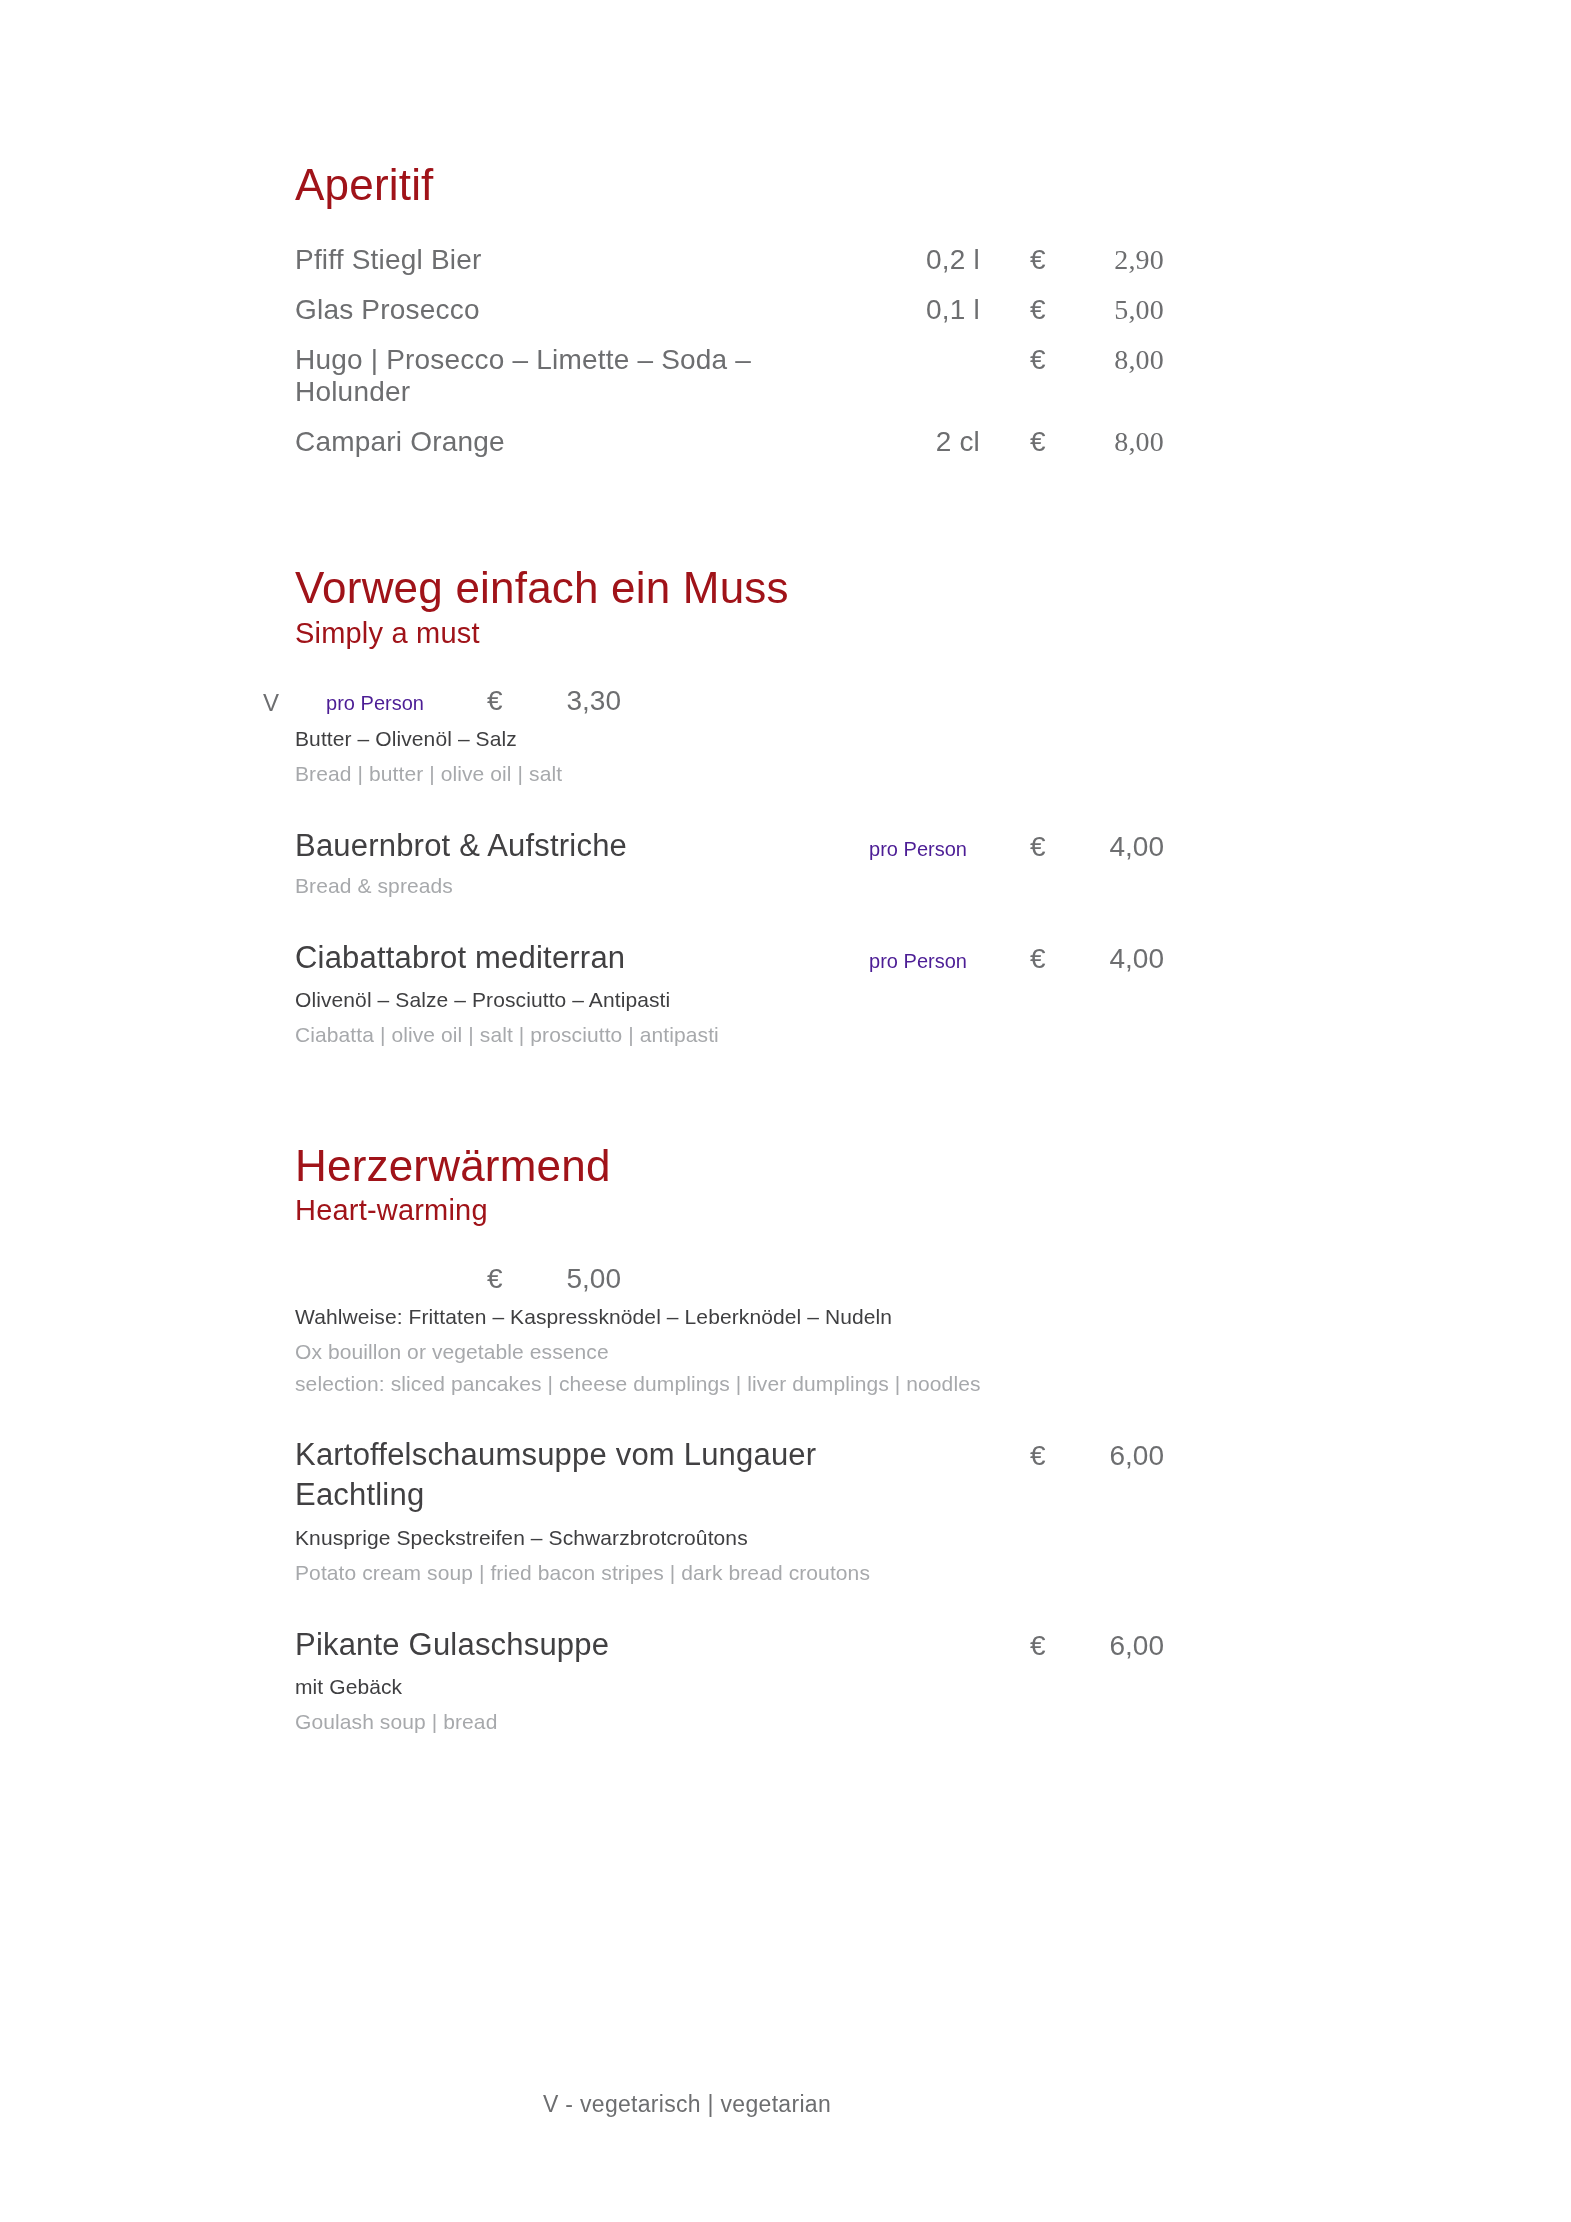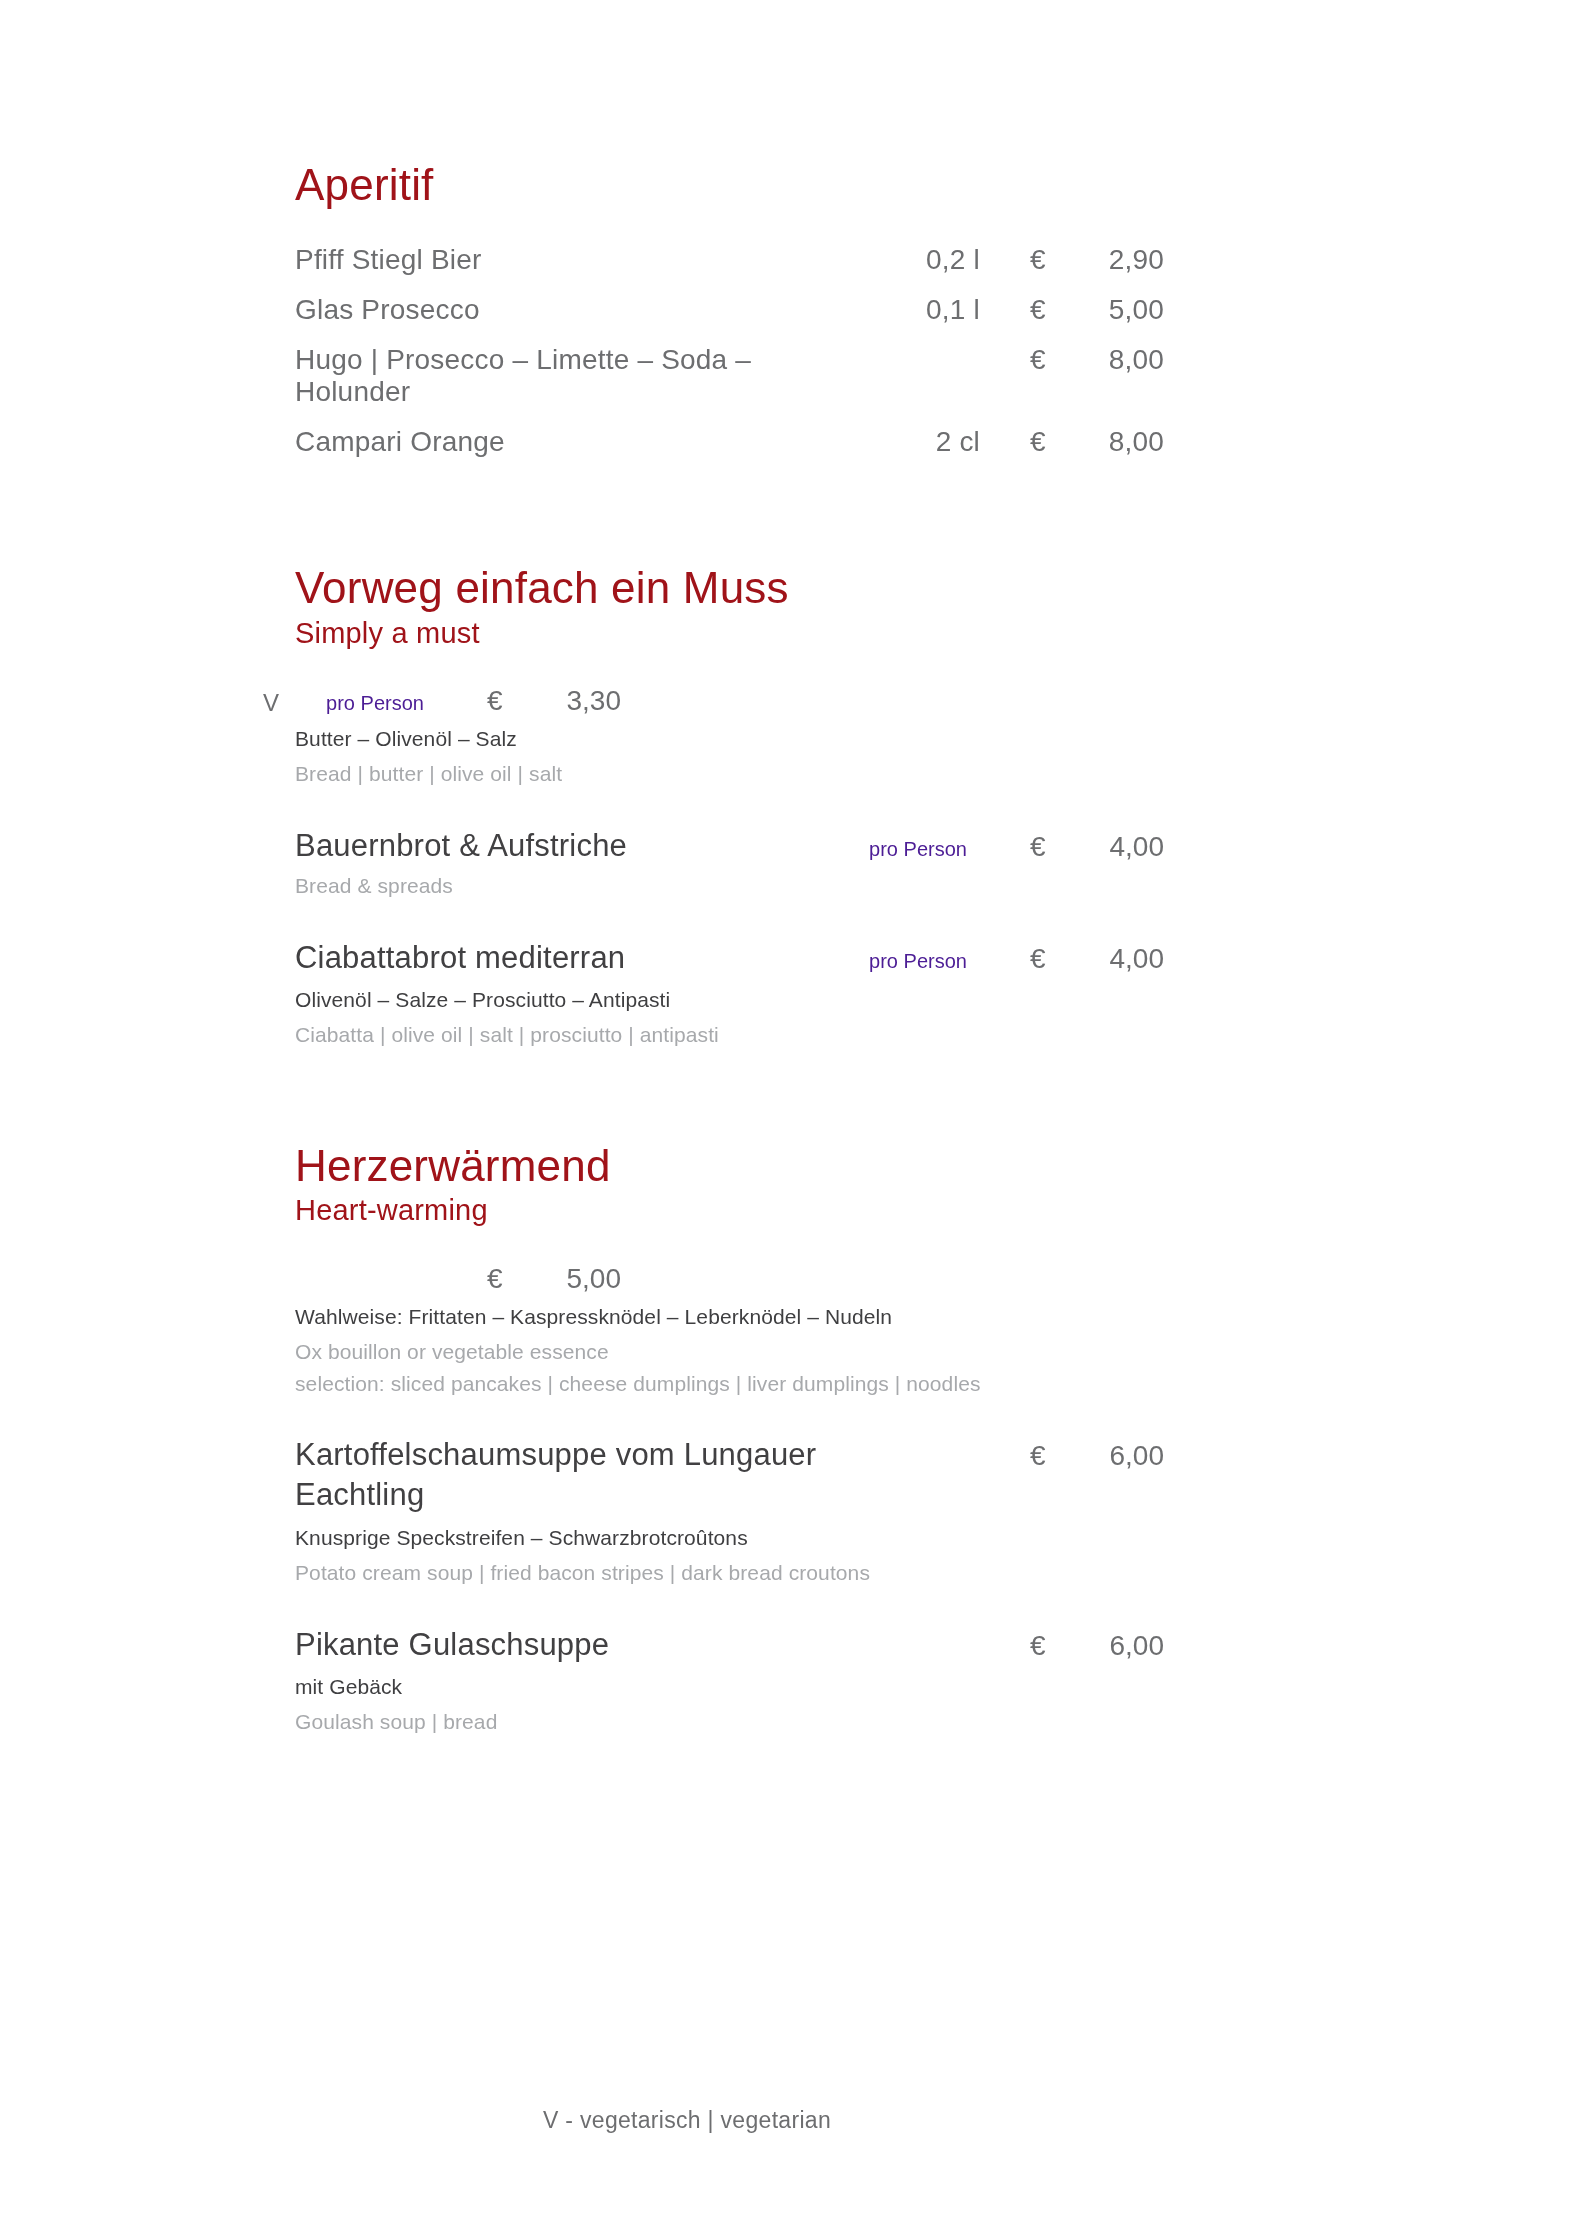--- a/index.html
+++ b/index.html
@@ -63,20 +63,21 @@
   }
   .drink-cur {
     flex: 0 0 auto;
     width: 34px;
     text-align: left;
   }
   .drink-price {
     flex: 0 0 auto;
     width: 100px;
     text-align: right;
+    font-family: Liberation Serif, serif;
   }
 
   
   .dish {
     margin-top: 36px;
     position: relative;
   }
   .dish-top {
     display: flex;
     align-items: baseline;
@@ -134,21 +135,21 @@
     top: 4px;
     font-size: 24px;
     color: #6d6e70;
   }
 
   
   .footer {
     position: absolute;
     left: 0;
     right: 0;
-    bottom: 88px;
+    bottom: 104px;
     text-align: center;
     font-size: 23px;
     color: #6d6e70;
     letter-spacing: 0.3px;
   }
 </style>
 </head>
 <body>
 
 <div class="page">

